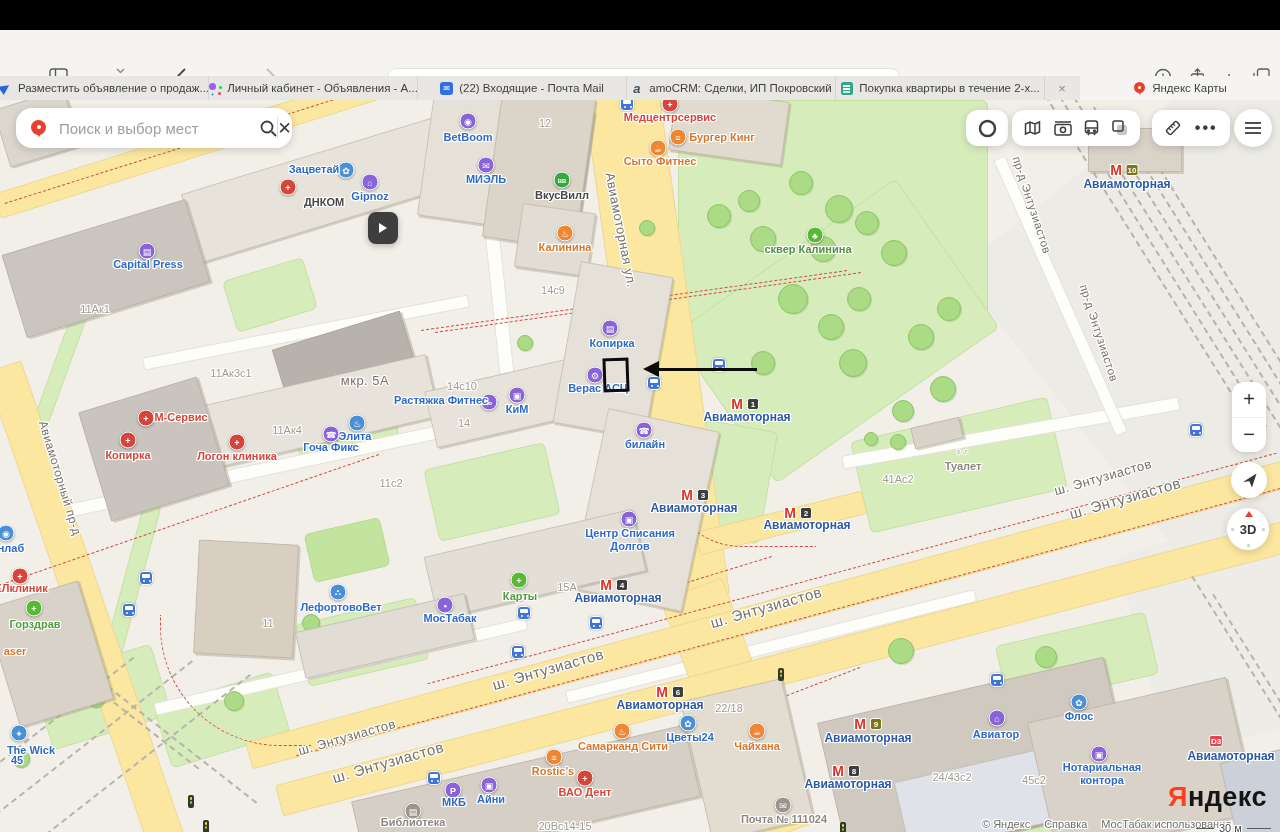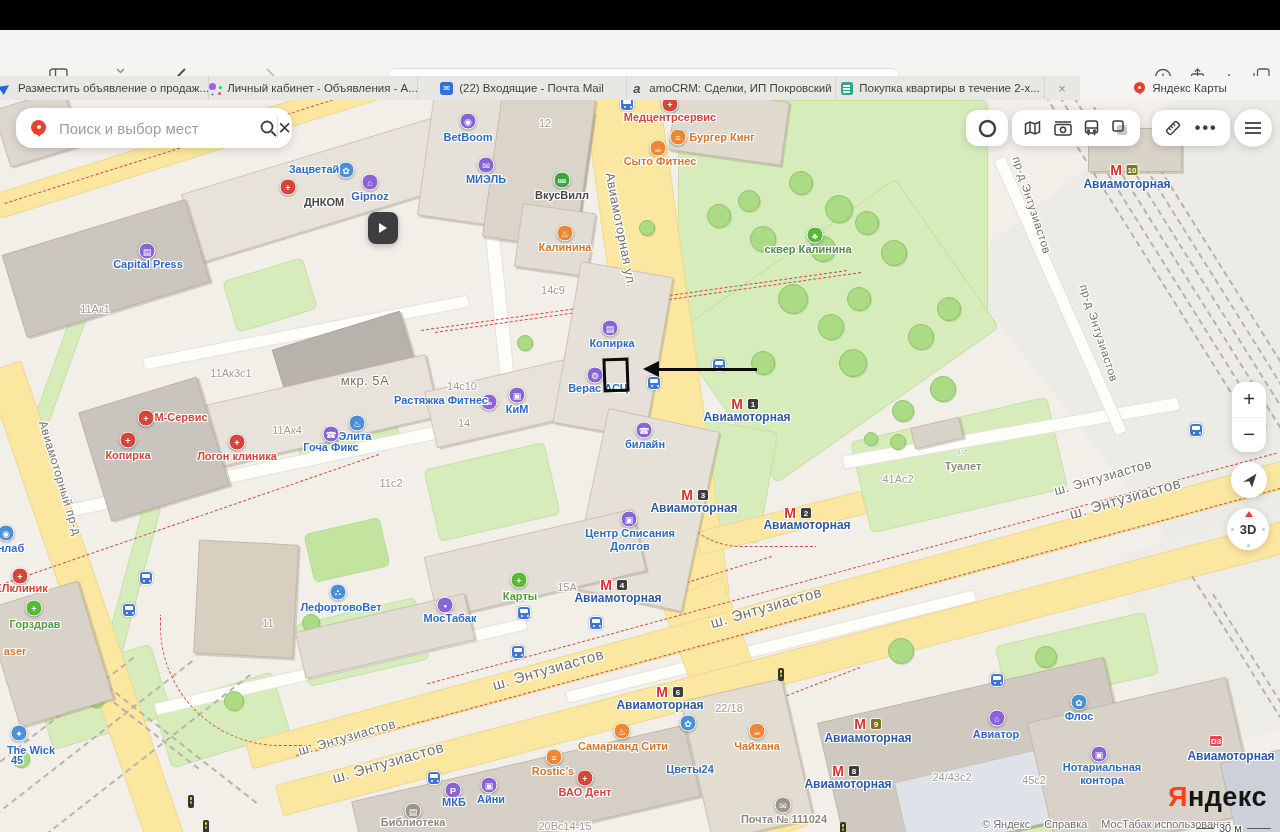--- a/index.html
+++ b/index.html
@@ -394,21 +394,21 @@
       <div class="poi-l halo f" style="left: 31px; top: 651px; color: rgb(46, 107, 198); transform: translate(-50%, -50%);">The Wick</div>
       <div class="poi-l halo f" style="left: 17px; top: 661px; color: rgb(46, 107, 198); transform: translate(-50%, -50%);">45</div>
       <div class="poi-i f" style="left: 445px; top: 505px; background: rgb(138, 99, 216); transform: translate(-50%, -50%); font-size: 9px;">▪</div>
       <div class="poi-l halo f" style="left: 450px; top: 519px; color: rgb(46, 107, 198); transform: translate(-50%, -50%);">МосТабак</div>
       <div class="poi-i f" style="left: 519px; top: 480px; background: rgb(88, 185, 50); transform: translate(-50%, -50%); font-size: 9px;">+</div>
       <div class="poi-l halo f" style="left: 520px; top: 497px; color: rgb(79, 158, 58); transform: translate(-50%, -50%);">Карты</div>
       <div class="poi-i f" style="left: 629px; top: 419px; background: rgb(138, 99, 216); transform: translate(-50%, -50%); font-size: 9px;">▣</div>
       <div class="poi-l halo f" style="left: 630px; top: 440px; color: rgb(46, 107, 198); transform: translate(-50%, -50%);">Центр Списания
 Долгов</div>
       <div class="poi-i f" style="left: 688px; top: 623px; background: rgb(74, 144, 217); transform: translate(-50%, -50%); font-size: 9px;">✿</div>
-      <div class="poi-l halo f" style="left: 690px; top: 670px; color: rgb(46, 107, 198); transform: translate(-50%, -50%);">Цветы24</div>
+      <div class="poi-l halo f" style="left: 690px; top: 638px; color: rgb(46, 107, 198); transform: translate(-50%, -50%);">Цветы24</div>
       <div class="poi-i f" style="left: 622px; top: 631px; background: rgb(239, 134, 50); transform: translate(-50%, -50%); font-size: 9px;">♨</div>
       <div class="poi-l halo f" style="left: 623px; top: 647px; color: rgb(216, 118, 42); transform: translate(-50%, -50%);">Самарканд Сити</div>
       <div class="poi-i f" style="left: 554px; top: 657px; background: rgb(239, 134, 50); transform: translate(-50%, -50%); font-size: 9px;">≡</div>
       <div class="poi-l halo f" style="left: 553px; top: 672px; color: rgb(216, 118, 42); transform: translate(-50%, -50%);">Rostic's</div>
       <div class="poi-i f" style="left: 585px; top: 678px; background: rgb(214, 69, 58); transform: translate(-50%, -50%); font-size: 9px;">+</div>
       <div class="poi-l halo f" style="left: 585px; top: 693px; color: rgb(214, 69, 58); transform: translate(-50%, -50%);">ВАО Дент</div>
       <div class="poi-i f" style="left: 453px; top: 690px; background: rgb(138, 99, 216); transform: translate(-50%, -50%); font-size: 9px;">Р</div>
       <div class="poi-l halo f" style="left: 454px; top: 703px; color: rgb(46, 107, 198); transform: translate(-50%, -50%);">МКБ</div>
       <div class="poi-i f" style="left: 489px; top: 685px; background: rgb(138, 99, 216); transform: translate(-50%, -50%); font-size: 9px;">▣</div>
       <div class="poi-l halo f" style="left: 491px; top: 700px; color: rgb(46, 107, 198); transform: translate(-50%, -50%);">Айни</div>

